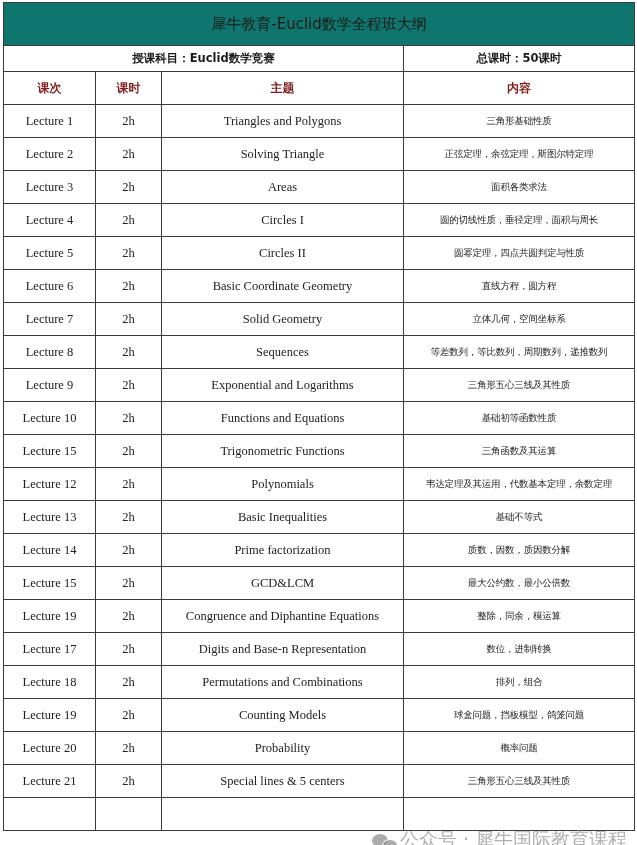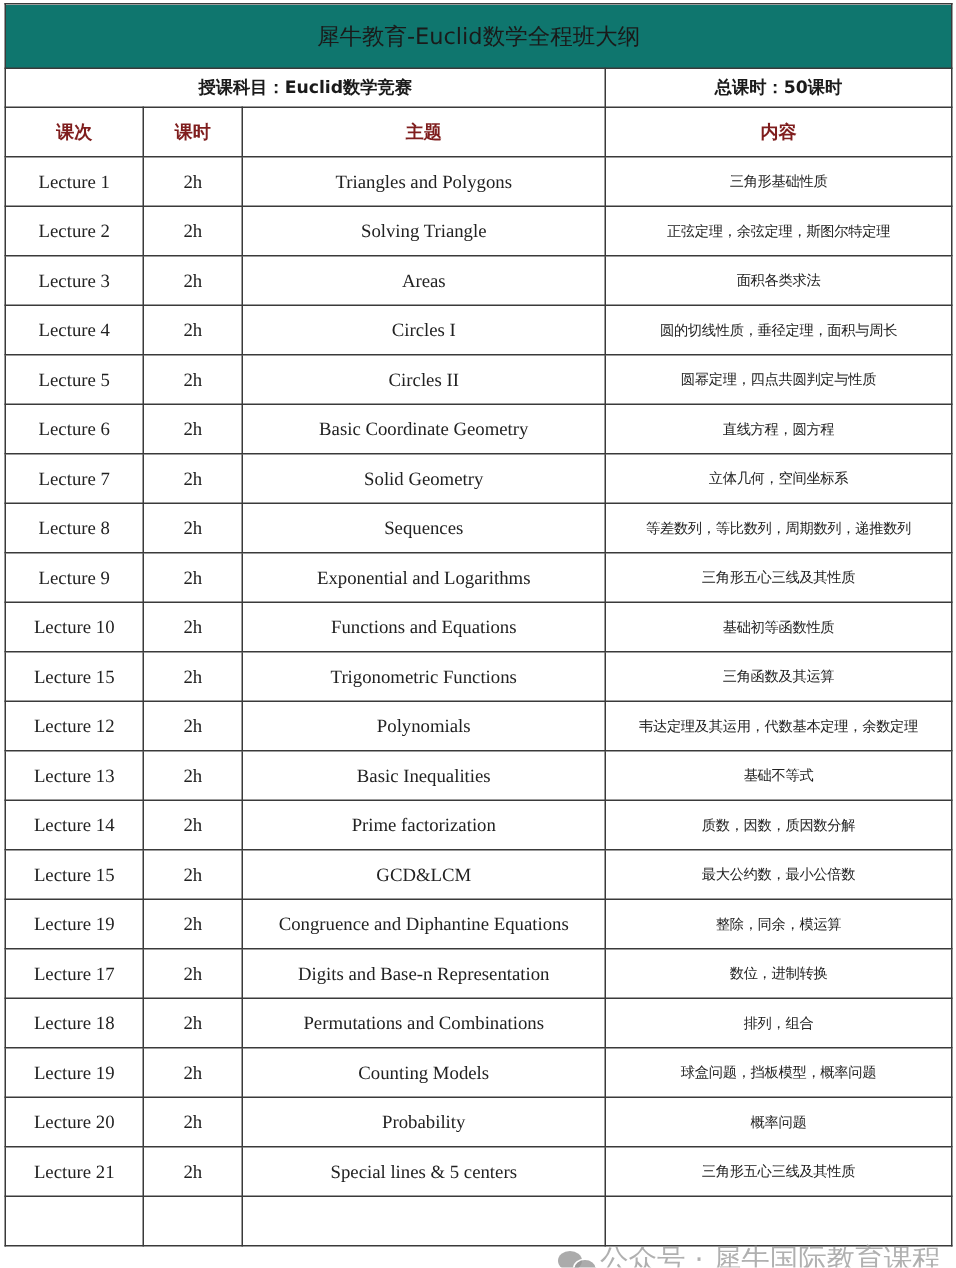--- a/index.html
+++ b/index.html
@@ -168,21 +168,21 @@
     <tr class="row">
         <td class="c-lecture">Lecture 18</td>
         <td class="c-hours">2h</td>
         <td class="c-topic">Permutations and Combinations</td>
         <td class="c-content">排列，组合</td>
       </tr>
     <tr class="row">
         <td class="c-lecture">Lecture 19</td>
         <td class="c-hours">2h</td>
         <td class="c-topic">Counting Models</td>
-        <td class="c-content">球盒问题，挡板模型，概率问题</td>
+        <td class="c-content">球盒问题，挡板模型，鸽笼问题</td>
       </tr>
     <tr class="row">
         <td class="c-lecture">Lecture 20</td>
         <td class="c-hours">2h</td>
         <td class="c-topic">Probability</td>
         <td class="c-content">概率问题</td>
       </tr>
     <tr class="row">
         <td class="c-lecture">Lecture 21</td>
         <td class="c-hours">2h</td>

